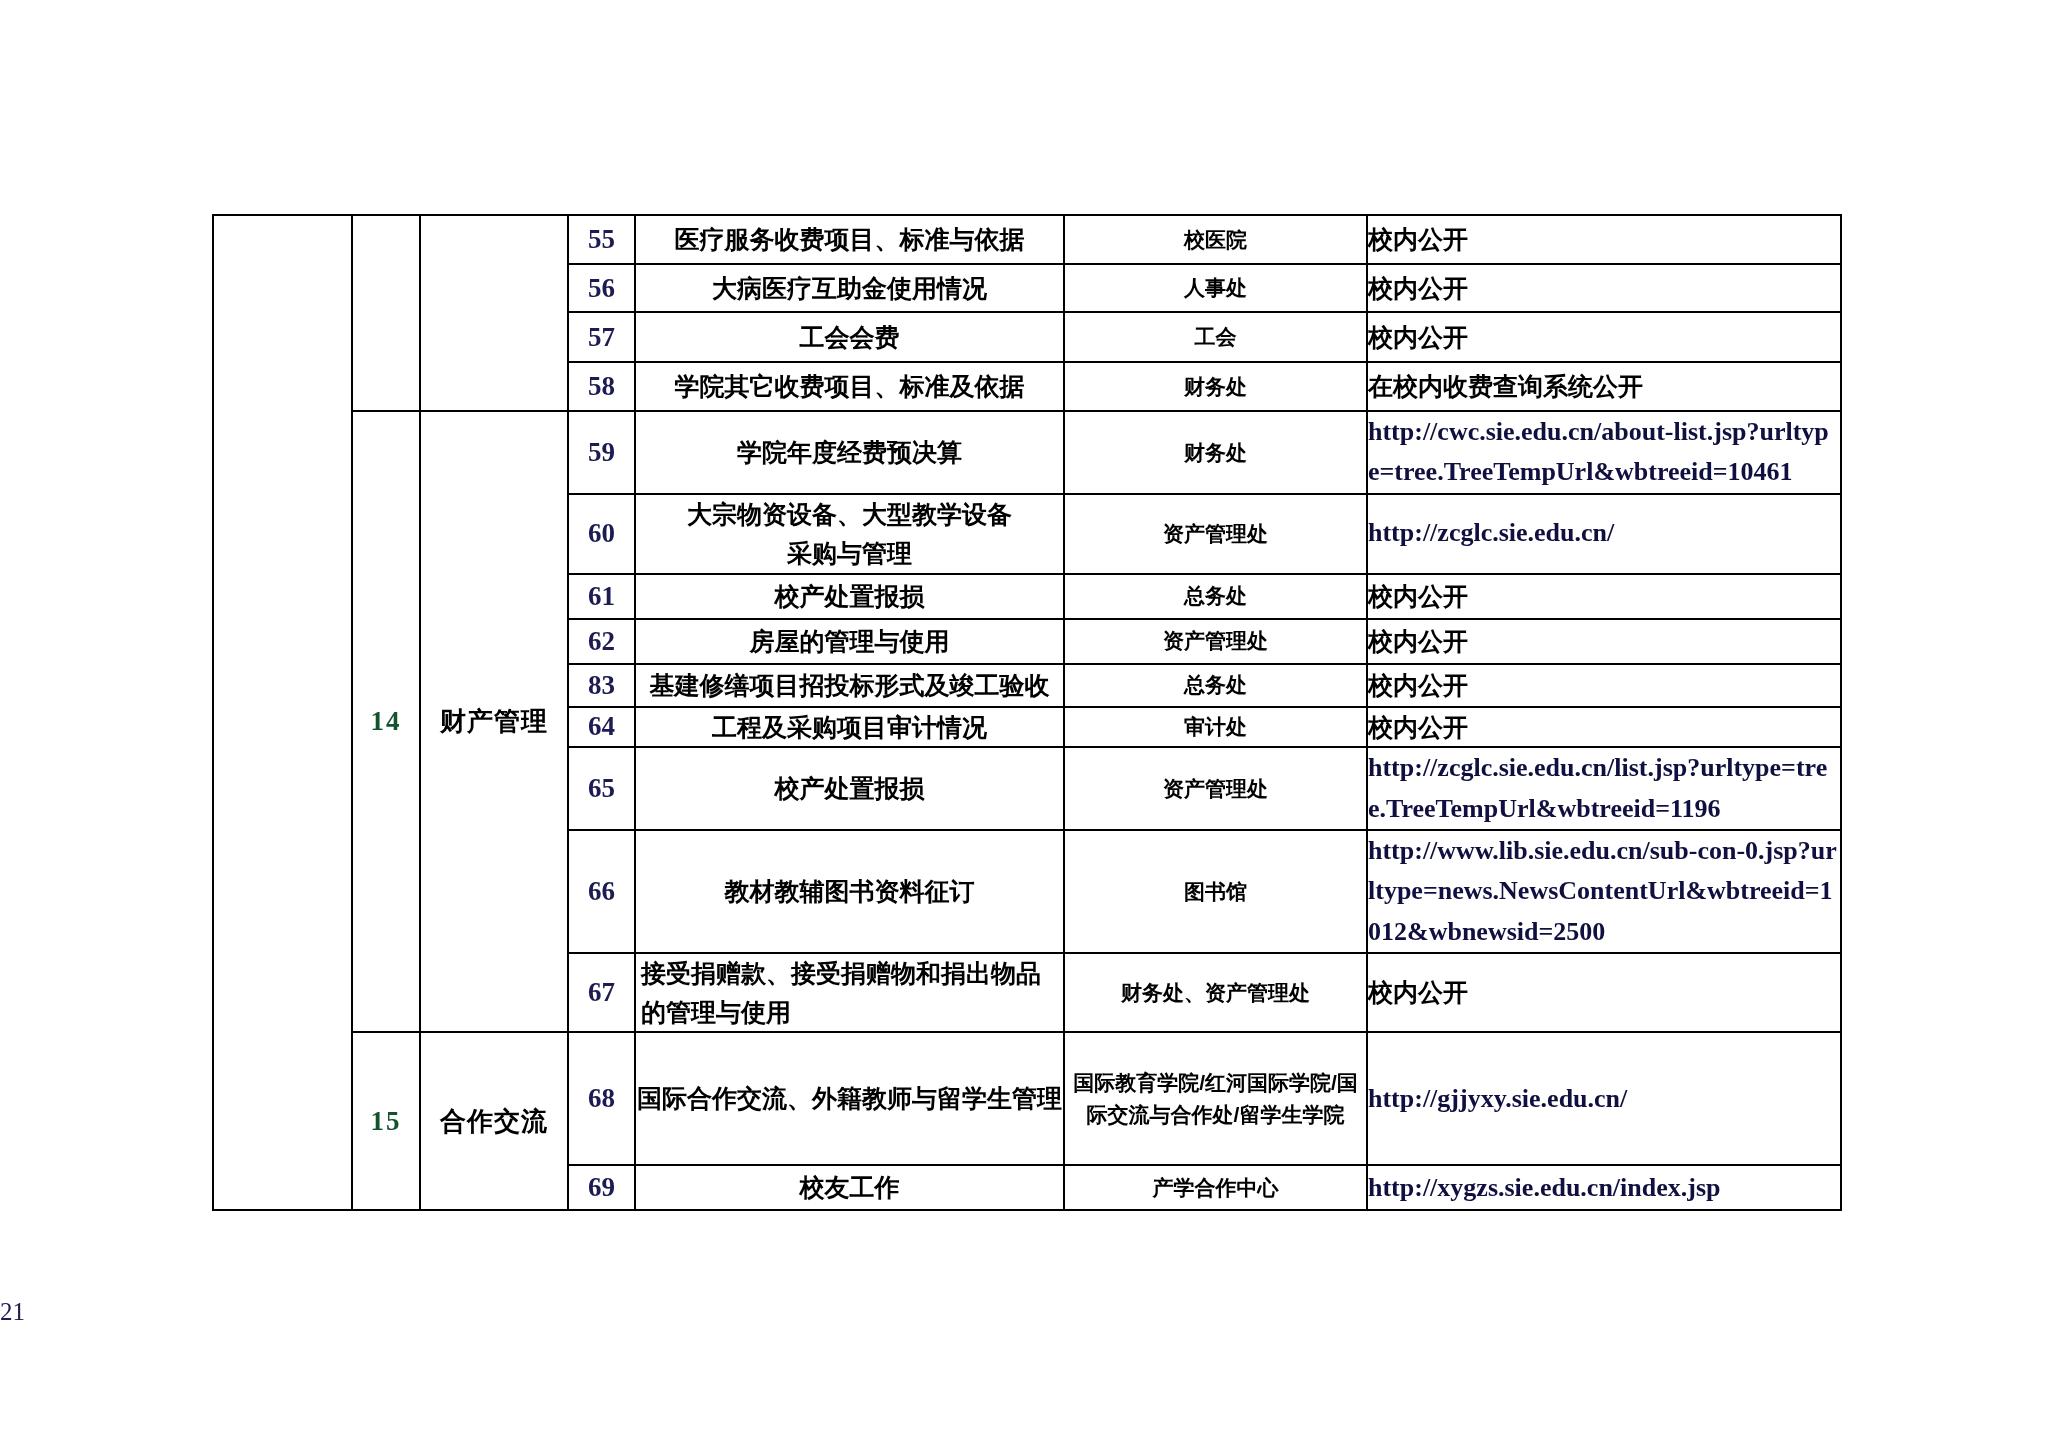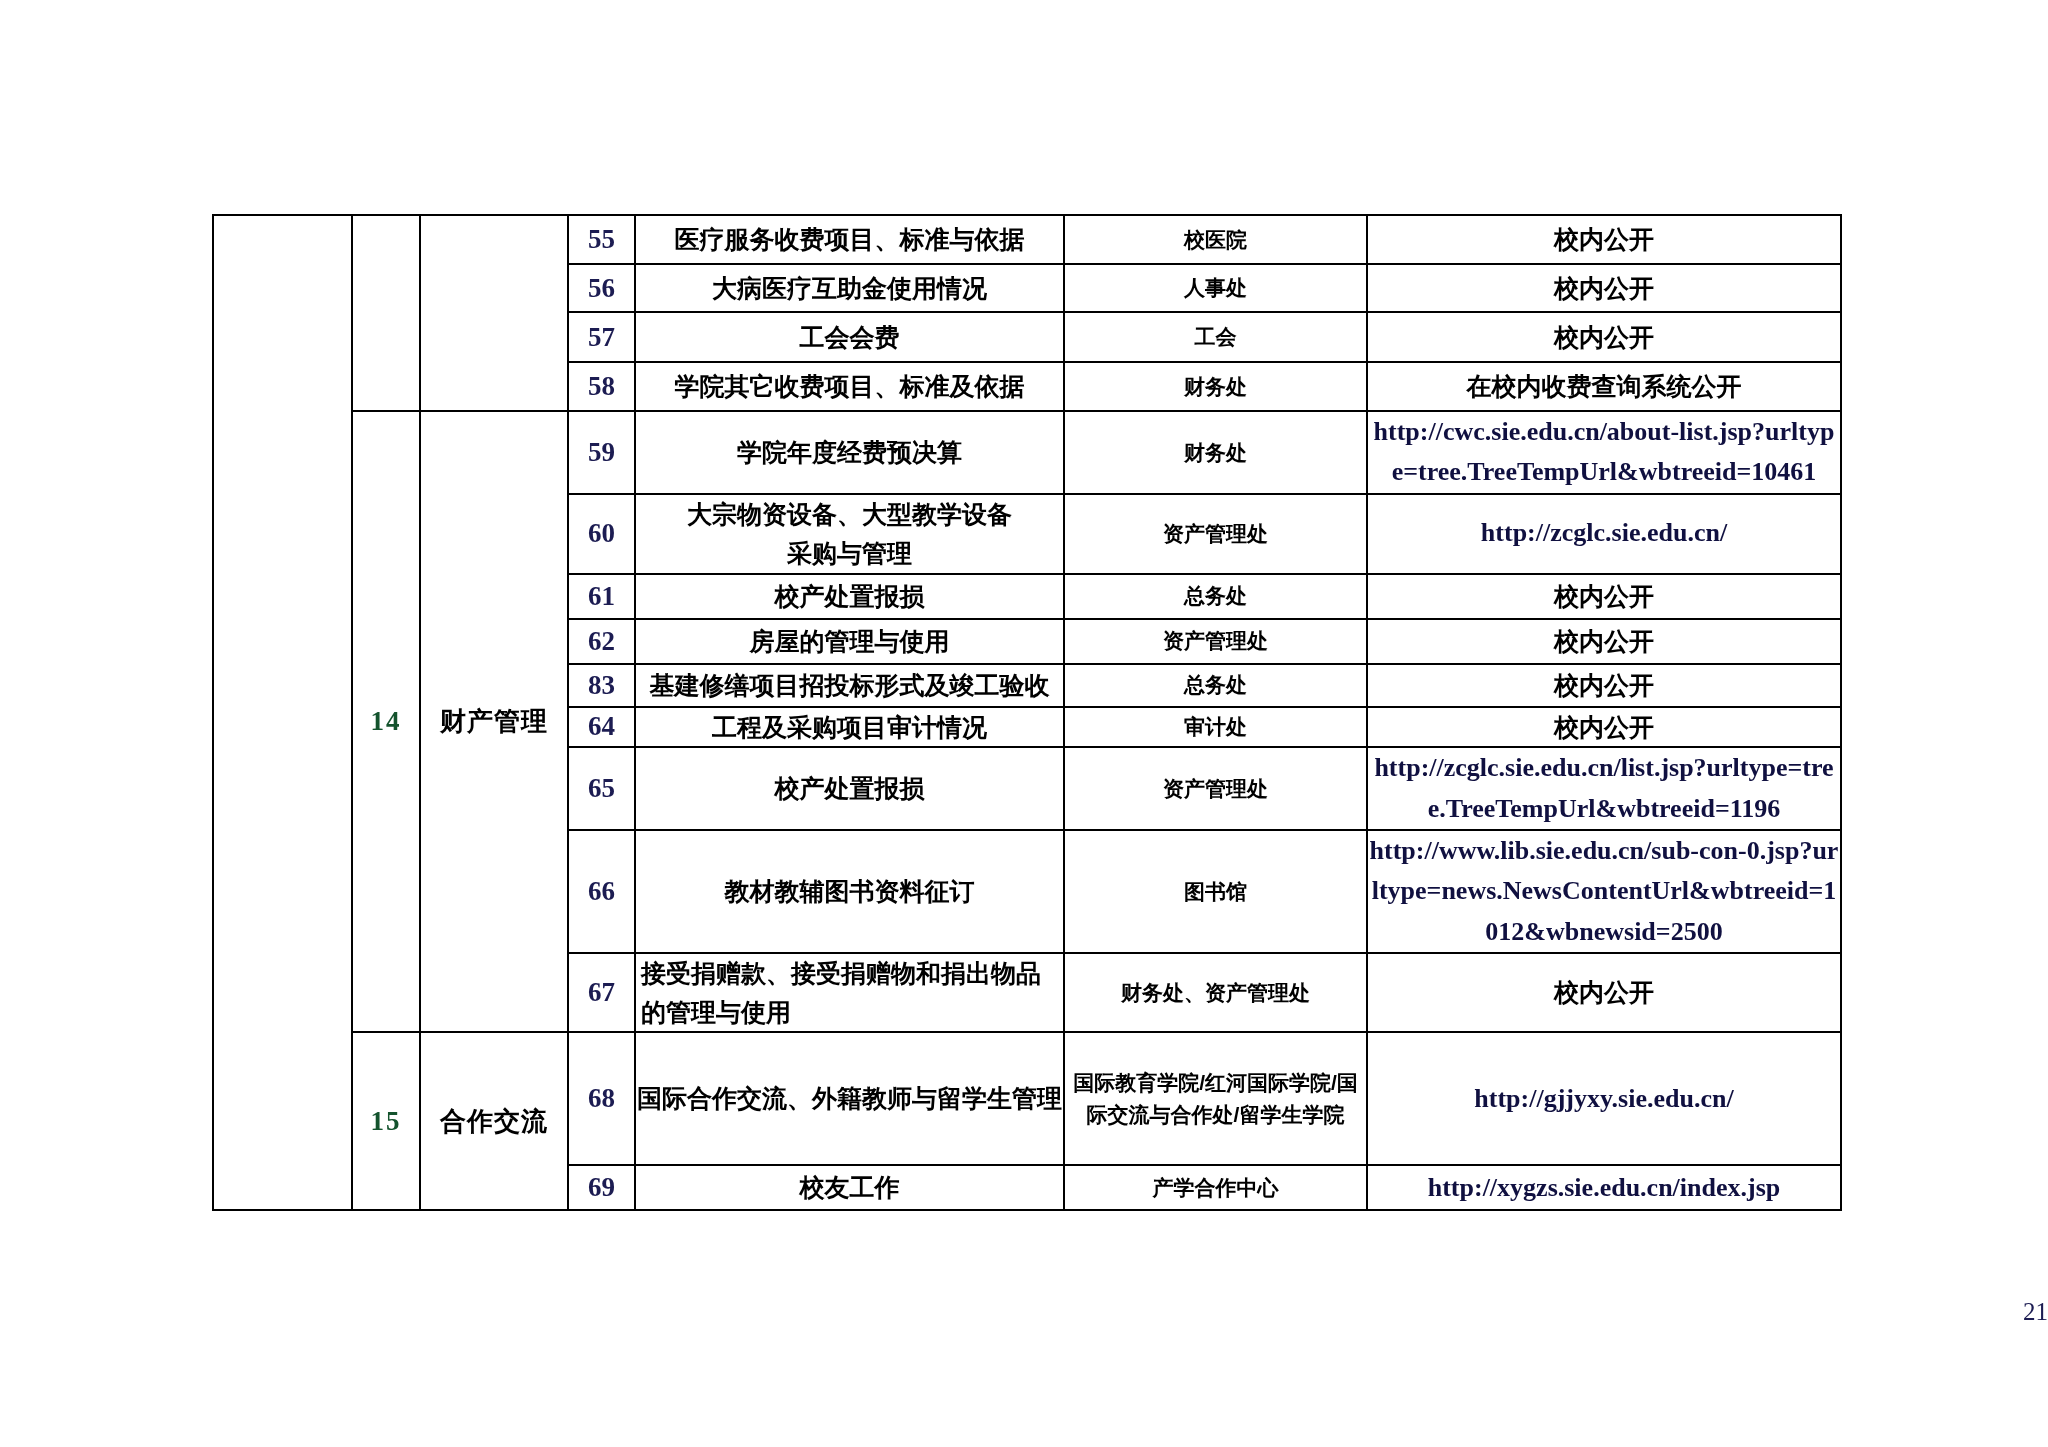--- a/index.html
+++ b/index.html
@@ -64,38 +64,38 @@
     padding-left: 5px;
   }
   .cell-dept {
     text-align: center;
     font-weight: bold;
     font-size: 21px;
     line-height: 1.5;
     padding: 0 3px;
   }
   .cell-disc {
-    text-align: center;
+    text-align: left;
     font-weight: bold;
     font-size: 25px;
     line-height: 1.55;
     padding: 0 6px;
     word-break: break-all;
   }
   .cell-disc.url {
     font-family: "Liberation Serif", serif;
     font-size: 26px;
     color: #101040;
   }
   .page-number {
     position: absolute;
     top: 1298px;
     left: 0;
     width: 100%;
-    text-align: right;
+    text-align: left;
     font-family: "Liberation Serif", serif;
     font-size: 25px;
     color: #1c1c52;
   }
   
   tr.r55 { height: 49px; }
   tr.r56 { height: 48px; }
   tr.r57 { height: 50px; }
   tr.r58 { height: 49px; }
   tr.r59 { height: 80px; }

